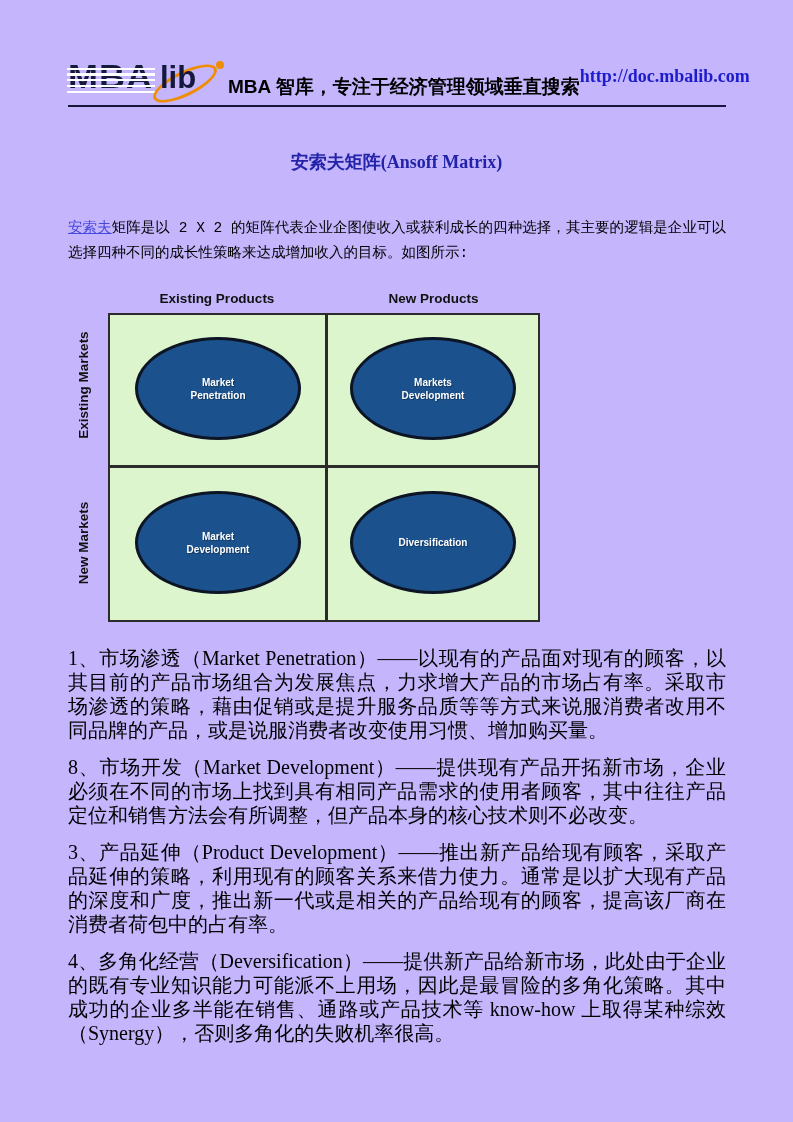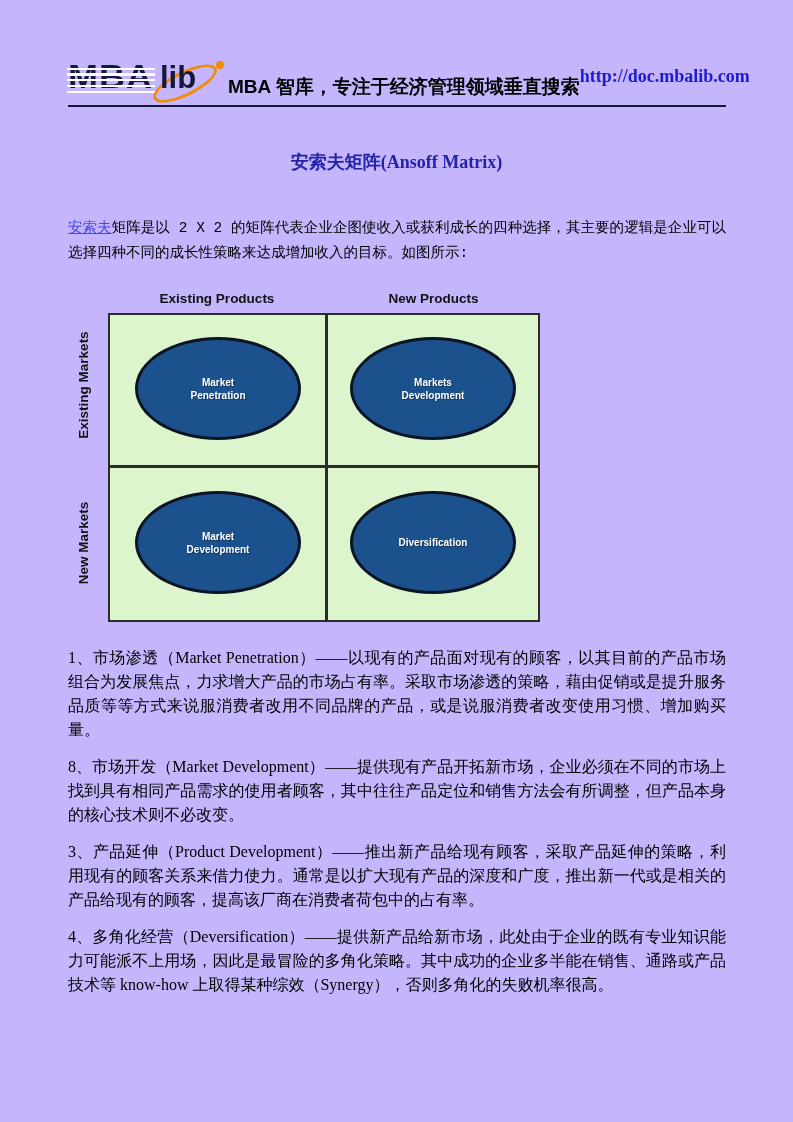--- a/index.html
+++ b/index.html
@@ -97,21 +97,21 @@
     text-shadow: 1px 1px 1px rgba(0,0,0,0.35);
   }
   .quad.q1 { left: 25px;  top: 22px; }
   .quad.q2 { left: 240px; top: 22px; }
   .quad.q3 { left: 25px;  top: 176px; }
   .quad.q4 { left: 240px; top: 176px; }
 
   
   .paragraphs { position: absolute; top: 646px; left: 68px; width: 658px; }
   .paragraphs p {
-    font-size: 16px; line-height: 24px; color: #000;
+    font-size: 20px; line-height: 24px; color: #000;
     text-align: justify; margin-bottom: 13px;
   }
 </style>
 </head>
 <body>
 
 <div class="page">
 
   <div class="header">
     <div class="logo">

